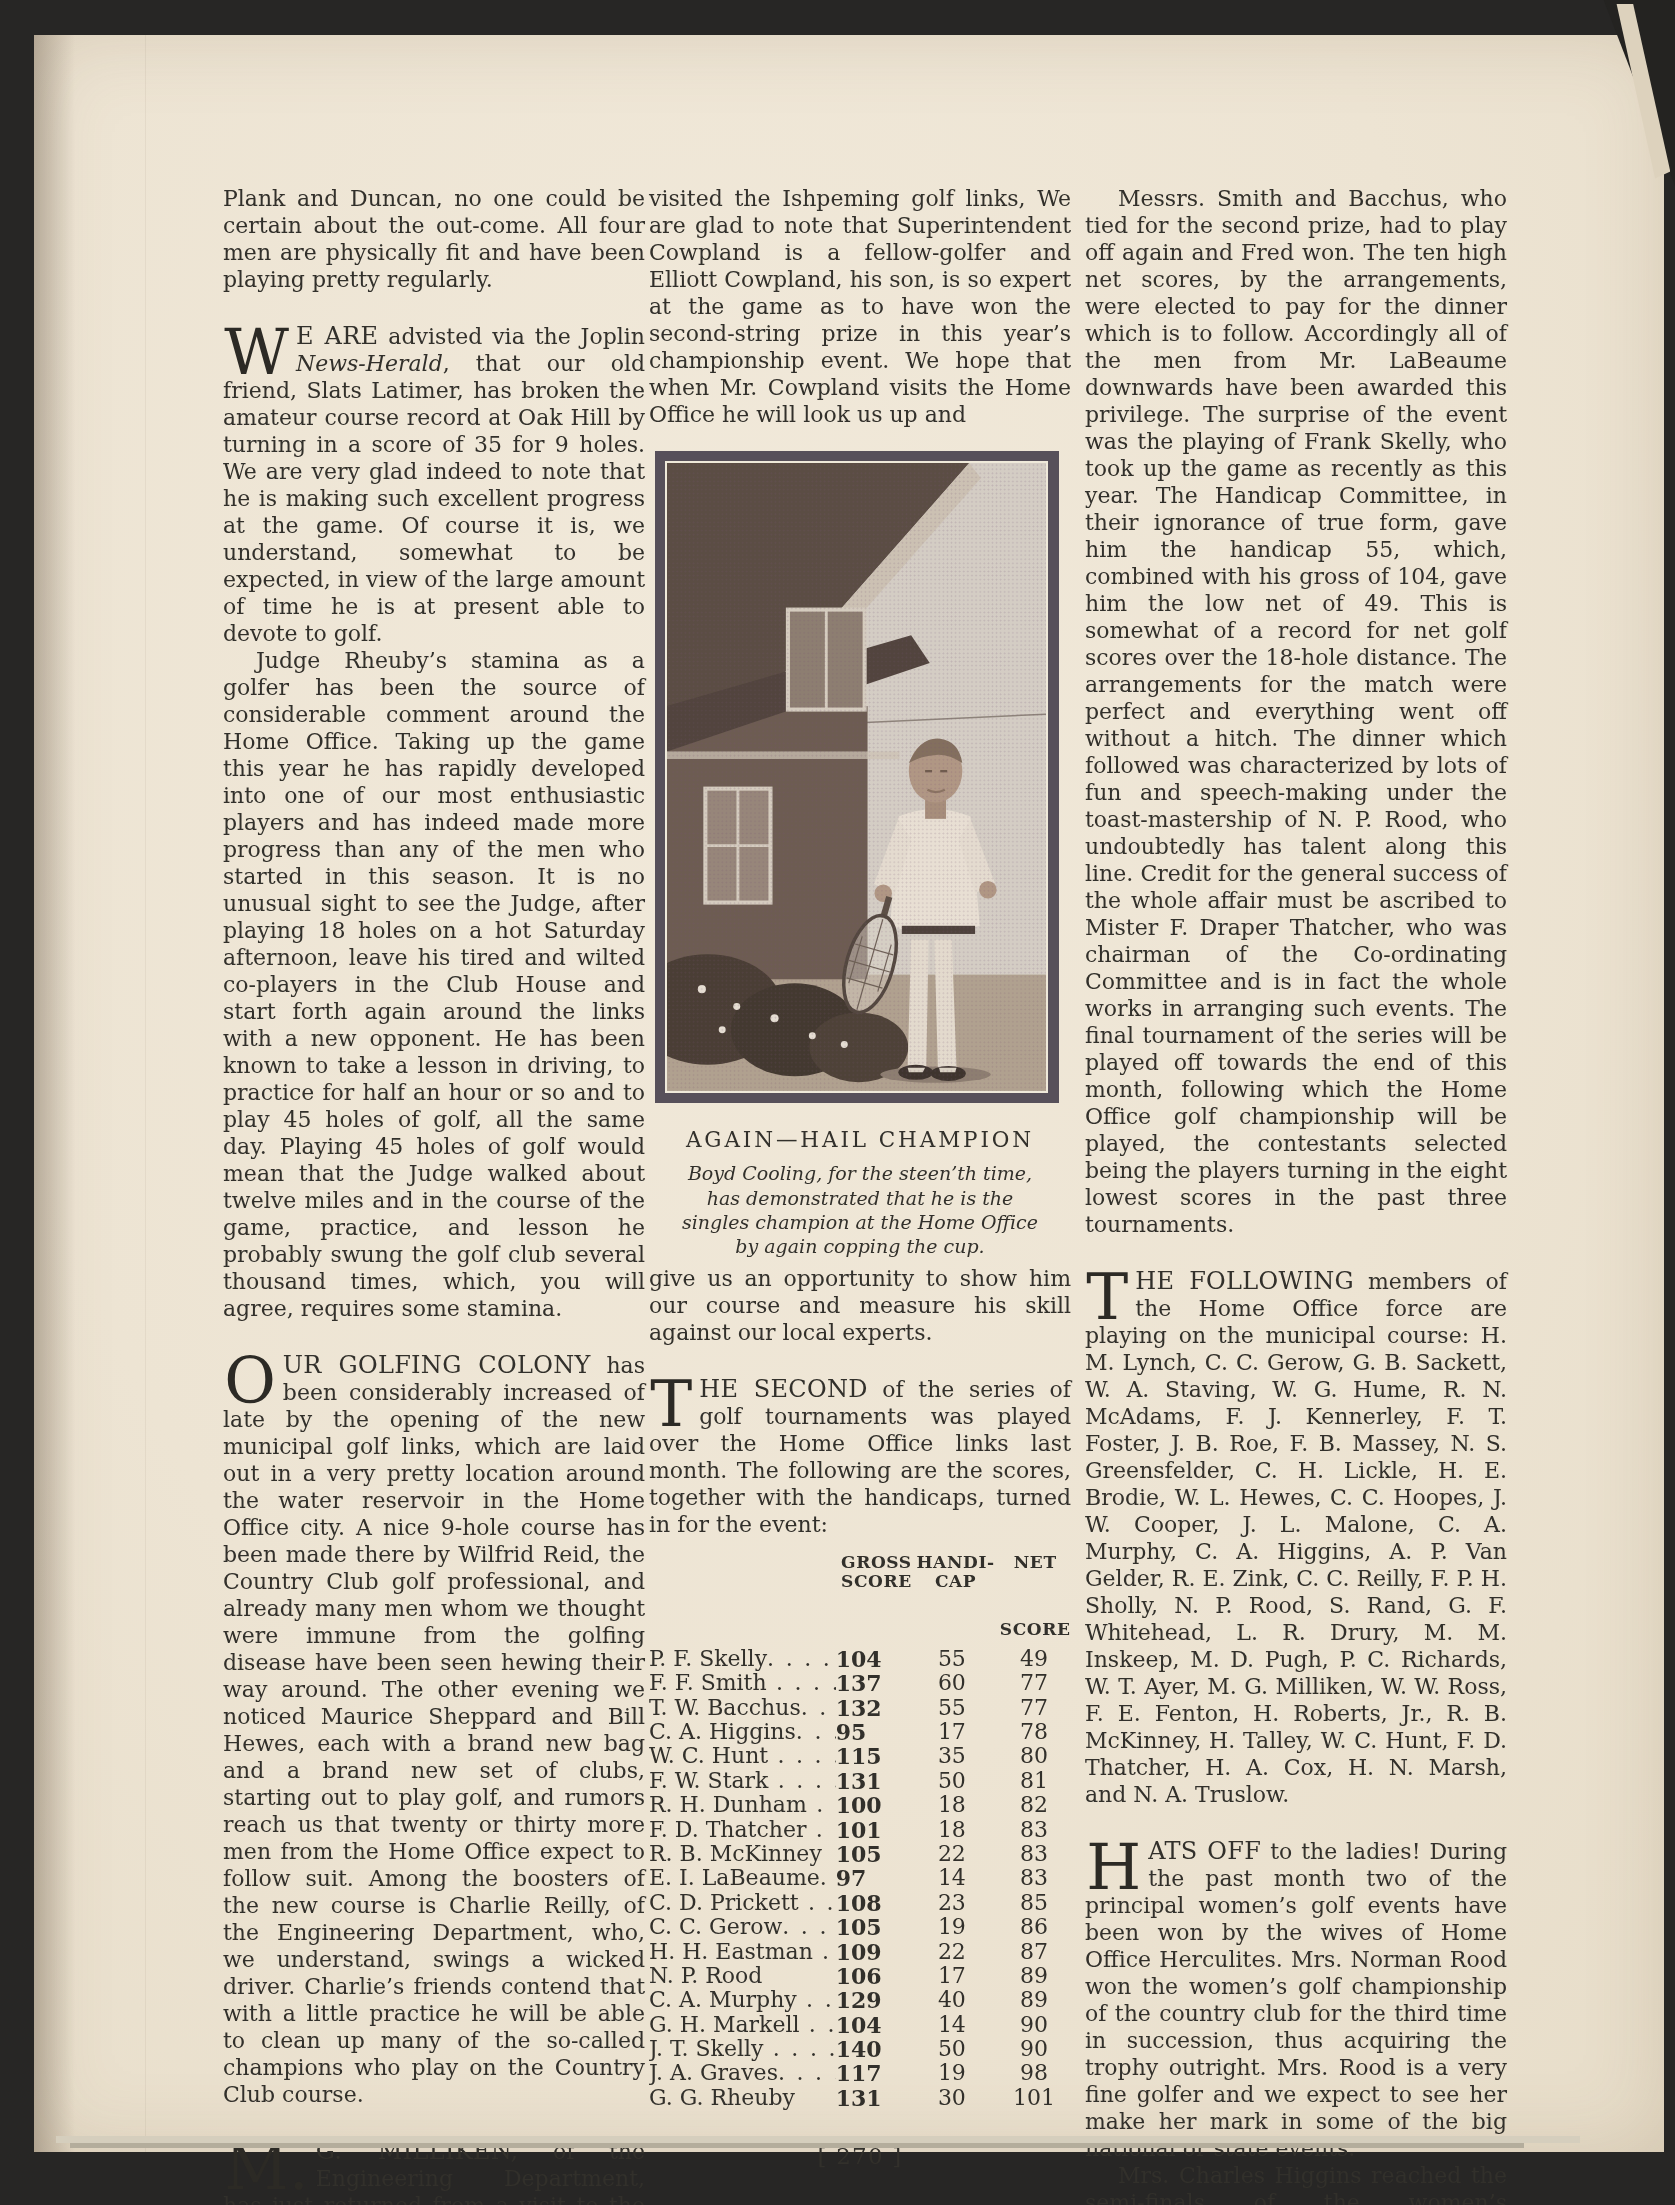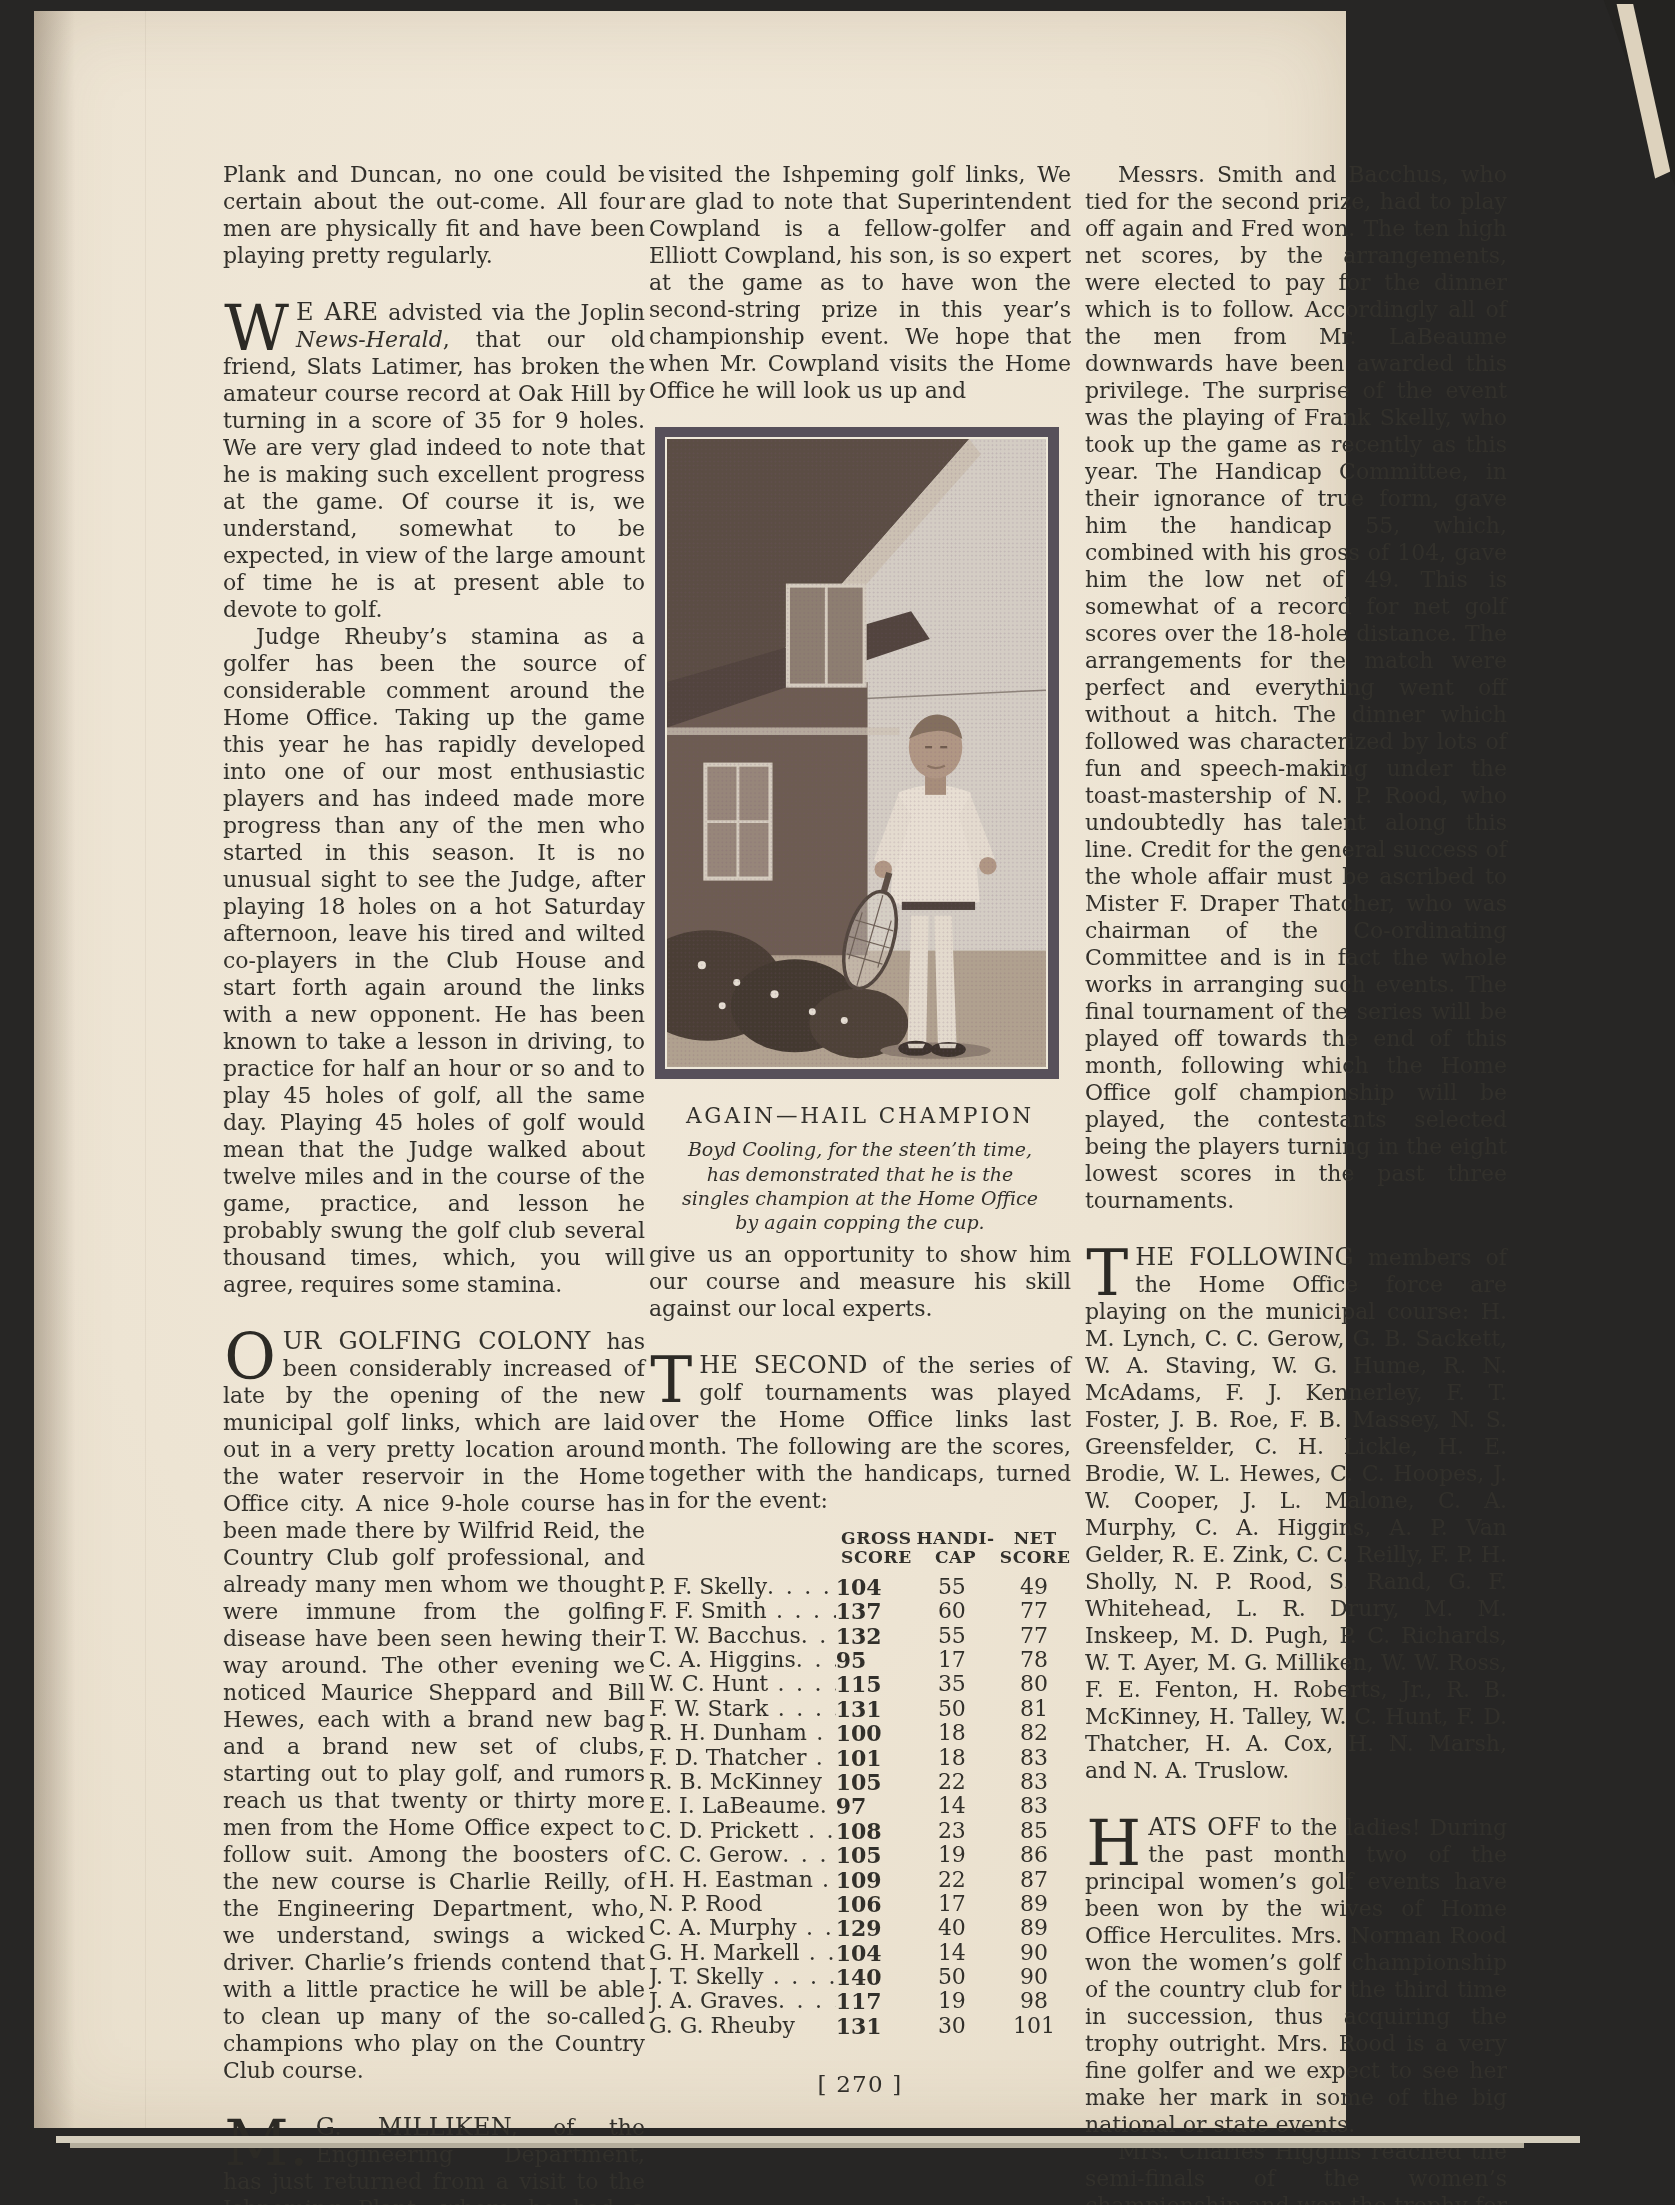--- a/index.html
+++ b/index.html
@@ -1,18 +1,18 @@
 <!DOCTYPE html>
 <html style="font-size:9.3px"><head>
 <meta charset="utf-8">
 <style>
   html,body{margin:0;padding:0;width:1675px;height:2205px;background:#272625;overflow:hidden;}
   .canvas{position:relative;width:1675px;height:2205px;background:#272625;
           font-family:"DejaVu Serif","Liberation Serif",serif;color:#32302b;}
-  .paper{position:absolute;left:34px;top:11px;width:1312px;height:2117px;
+  .paper{position:absolute;left:34px;top:35px;width:1630px;height:2117px;
          background:radial-gradient(ellipse at 42% 30%, #f1e9da 0%, #ede4d3 55%, #e7ddc9 100%);
          box-shadow:inset 0 0 81px rgba(120,95,60,.18);}
   .binding-shadow{position:absolute;left:0;top:0;width:41px;height:100%;
          background:linear-gradient(90deg,rgba(70,55,40,.28),rgba(70,55,40,0));}
   .scratch{position:absolute;left:111px;top:0;width:1.2px;height:100%;background:rgba(60,50,40,.06);}
   .corner-wedge{position:absolute;top:0;right:0;width:87px;height:186px;
          clip-path:polygon(18% 0,100% 0,100% 100%);background:#242321;}
   .corner-sliver{position:absolute;top:3.5px;right:4.7px;width:69px;height:175px;
          clip-path:polygon(22% 0,46% 0,100% 96%,78% 100%);background:#ddd2bd;}
   .page-stack{position:absolute;left:56px;top:2136px;width:1524px;height:7px;background:#d5cebd;}
@@ -38,21 +38,21 @@
   .photo-inner::before{content:"";position:absolute;inset:0;background:rgba(150,105,145,.05);pointer-events:none;z-index:2;}
 
   .caption-title{text-align:center;font-size:21.5px;letter-spacing:2.9px;margin:3.5px 0 8.1px 0;white-space:nowrap;}
   .caption-text{width:365px;margin:0 auto;text-align:center;font-size:19px;line-height:24.4px;font-style:italic;}
   .mid-cont{margin-top:6px;}
 
   .score-table{margin-top:15px;font-size:22px;}
   .thead{display:flex;margin-left:192px;font-size:17px;line-height:19px;letter-spacing:0.6px;
          text-align:center;margin-bottom:8.1px;font-weight:bold;}
   .th{display:flex;flex-direction:column;}
-  .th-g{width:73px;} .th-h{width:93px;} .th-n{width:76px;}
+  .th-g{width:73px;} .th-h{width:93px;} .th-n{width:76px;gap:48px;}
   .trow{display:flex;line-height:24.4px;height:24.4px;white-space:nowrap;}
   .tname{width:192px;overflow:hidden;}
   .leader{letter-spacing:2.3px;}
   .cell-g{width:73px;text-align:left;font-weight:bold;} .cell-h{width:93px;text-align:center;}
   .cell-n{width:76px;text-align:center;}
 
   .page-number{text-align:center;font-size:23px;margin-top:33px;letter-spacing:1.2px;}
   em{font-style:italic;}
 </style>
 </head>

